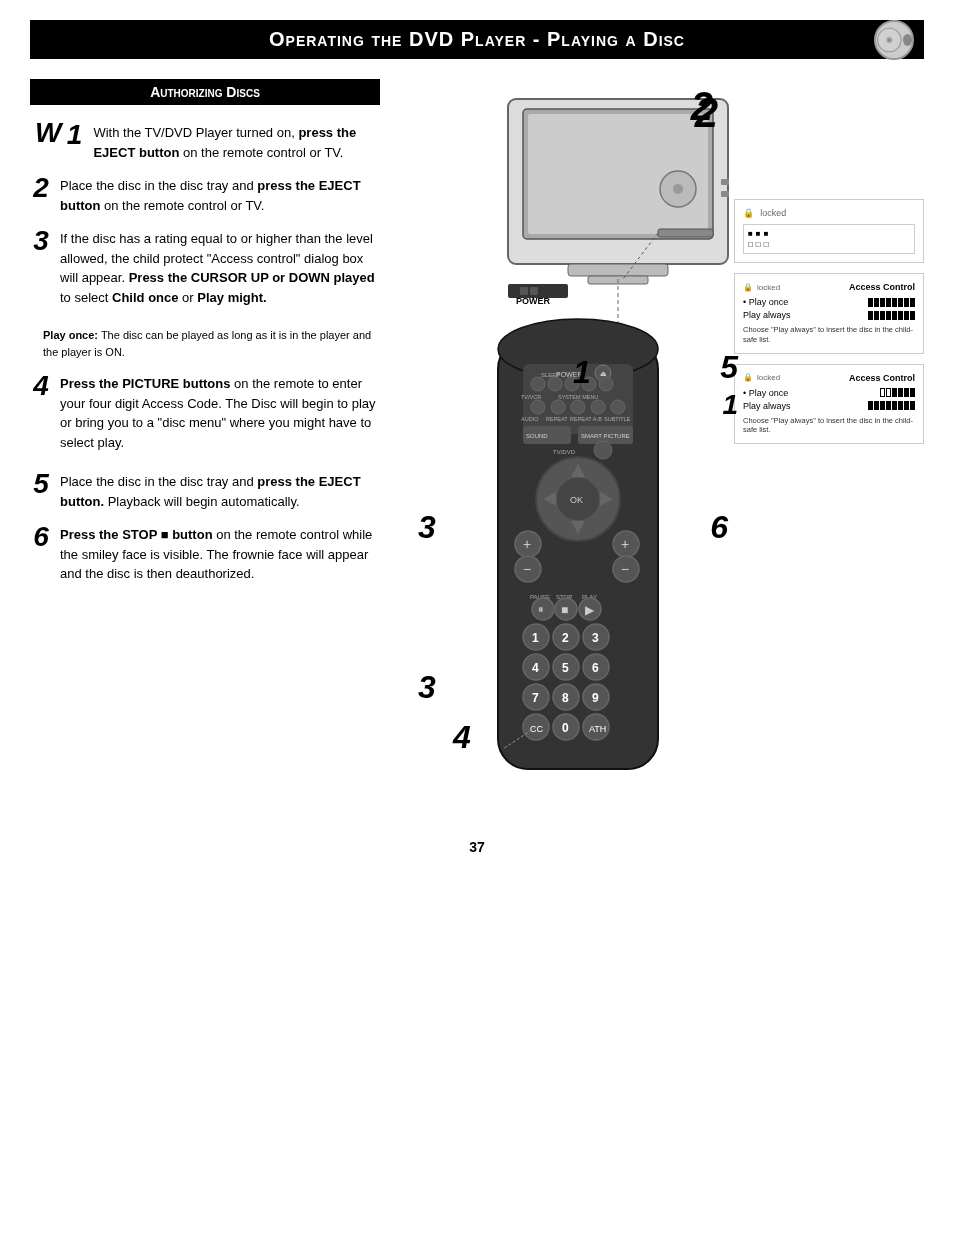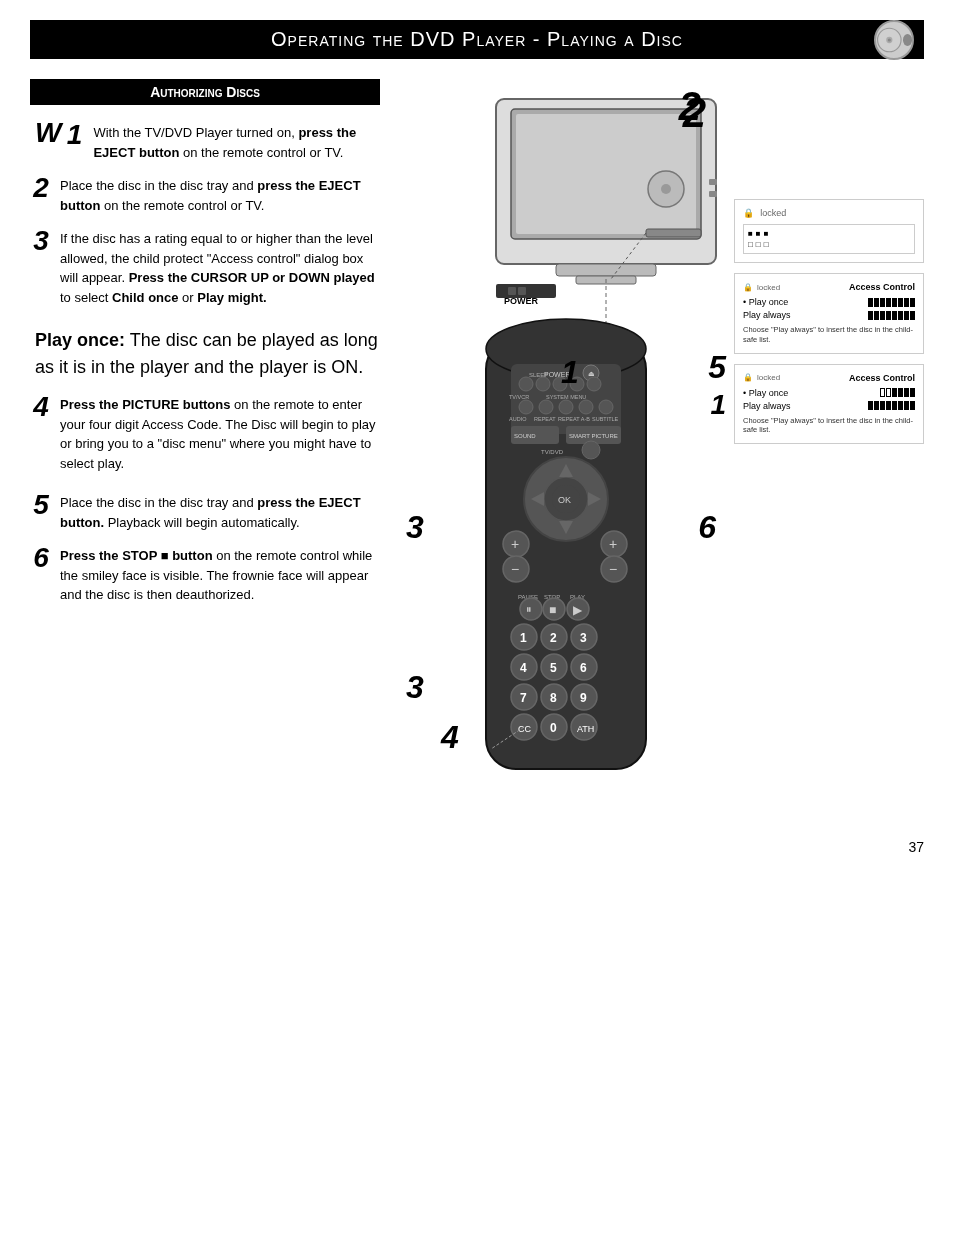--- a/index.html
+++ b/index.html
@@ -18,21 +18,21 @@
       padding: 20px 30px;
       position: relative;
     }
     
     .header {
       background: #000;
       color: #fff;
       text-align: center;
       padding: 8px 20px;
       font-size: 20px;
-      font-weight: normal;
+      font-weight: bold;
       letter-spacing: 1px;
       font-variant: small-caps;
       display: flex;
       align-items: center;
       justify-content: flex-start;
       position: relative;
       margin-bottom: 20px;
     }
     .header-title {
       flex: 1;
@@ -54,21 +54,21 @@
       content: '';
       width: 12px;
       height: 12px;
       background: #888;
       border-radius: 50%;
     }
 
     
     .main-content {
       display: flex;
-      gap: 16px;
+      gap: 28px;
     }
 
     
     .left-col {
       width: 350px;
       flex-shrink: 0;
     }
 
     
     .section-header {
@@ -121,48 +121,49 @@
     .step-text {
       font-size: 13px;
       line-height: 1.5;
       flex: 1;
     }
     .step-text b {
       font-weight: bold;
     }
 
     .play-notes {
-      font-size: 18px;
+      font-size: 11px;
       line-height: 1.5;
       margin-bottom: 14px;
       padding-left: 5px;
+      margin-left: 8px;
     }
     .play-notes b {
       font-weight: bold;
     }
 
     
     .right-col {
       flex: 1;
       position: relative;
     }
 
     .access-panel {
       border: 1px solid #ccc;
       background: #fff;
       padding: 8px;
       font-size: 10px;
     }
 
     
     .page-footer {
-      text-align: right;
+      text-align: center;
       margin-top: 30px;
       font-size: 14px;
-      font-weight: normal;
+      font-weight: bold;
     }
 
     
     .illus-container {
       position: relative;
       width: 520px;
     }
 
     .label-overlay {
       position: absolute;

